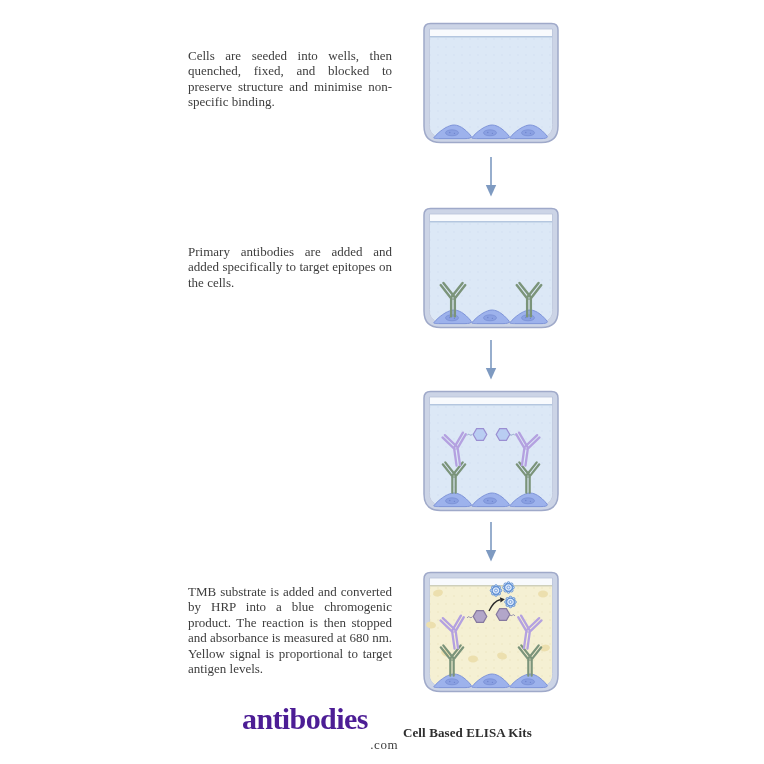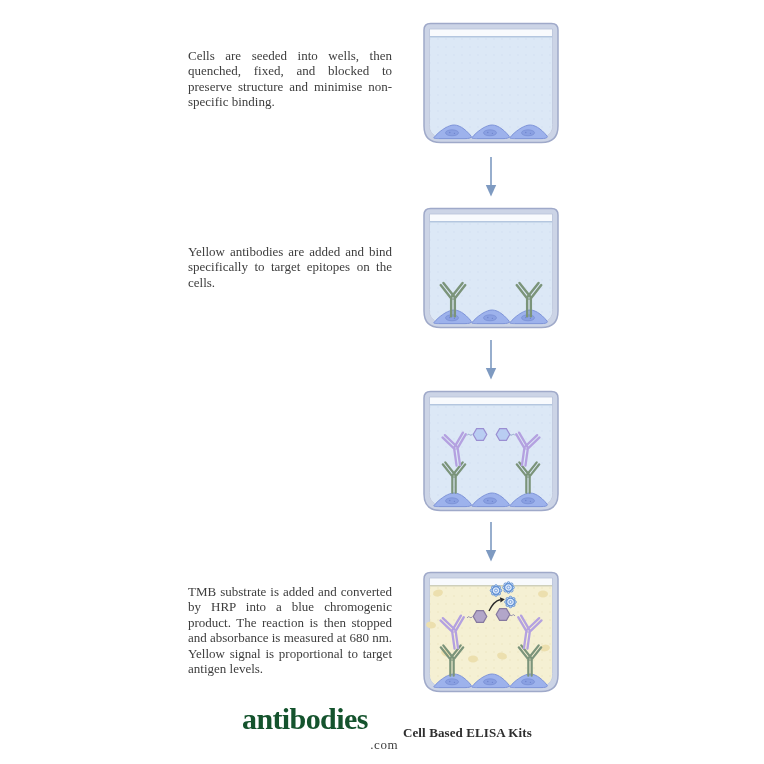--- a/index.html
+++ b/index.html
@@ -4,21 +4,21 @@
 <style>
   html,body{margin:0;padding:0;background:#ffffff;}
   #canvas{position:relative;width:764px;height:764px;background:#ffffff;overflow:hidden;
           font-family:Liberation Serif, serif;}
   .desc{position:absolute;left:188px;width:204px;margin:0;
         font-size:13px;line-height:15.4px;color:#3d3d3d;
         text-align:justify;text-align-last:left;}
   .well{position:absolute;left:420px;}
   .flow-arrow{position:absolute;left:484px;}
   .logo-wrap{position:absolute;left:242px;top:702px;width:156px;height:48px;}
-  .logo{font-size:30px;font-weight:bold;letter-spacing:-0.6px;color:#14532d;}
+  .logo{font-size:30px;font-weight:bold;letter-spacing:-0.6px;color:#4c1d95;}
   .logo-com{position:absolute;right:0px;top:35px;font-size:13px;color:#404040;letter-spacing:0.5px;}
   .kit{position:absolute;left:403px;top:725px;font-size:13px;font-weight:bold;color:#2e2e2e;letter-spacing:0.1px;text-align:center;}
   svg{display:block;}
 </style>
 </head>
 <body>
 
 <div id="canvas">
 
   <svg width="0" height="0" style="position:absolute" aria-hidden="true">
@@ -57,21 +57,21 @@
         </g>
         <circle r="4.1" stroke-width="1.2"></circle>
         <circle r="1.6" stroke-width="0.8" fill="none"></circle>
       </g>
       <ellipse id="def-blob" rx="5" ry="3.4"></ellipse>
       <path id="def-squig" d="M0,0.5 Q1.2,-1.8 2.6,-0.3 Q4,1.2 5.4,-0.8" fill="none"></path>
     </defs>
   </svg>
 
   <p class="desc" style="top:48px">Cells are seeded into wells, then quenched, fixed, and blocked to preserve structure and minimise non-specific binding.</p>
-  <p class="desc" style="top:244px">Yellow antibodies are added and bind specifically to target epitopes on the cells.</p>
+  <p class="desc" style="top:244px">Primary antibodies are added and added specifically to target epitopes on the cells.</p>
   <p class="desc" style="top:584px">TMB substrate is added and converted by HRP into a blue chromogenic product. The reaction is then stopped and absorbance is measured at 680 nm. Yellow signal is proportional to target antigen levels.</p>
 
   <svg class="well" style="top:21px" width="142" height="124" viewBox="0 0 142 124">
     <path d="M4,9 Q4,2.5 10.5,2.5 H131.5 Q138,2.5 138,9 V105 Q138,121.5 121.5,121.5 H20.5 Q4,121.5 4,105 Z" fill="#ccd4e6" stroke="#9fa9c9" stroke-width="1.5"></path>
     <path d="M9.5,8 H132.5 V103.5 Q132.5,116 120,116 H22 Q9.5,116 9.5,103.5 Z" fill="#f8fafd" stroke="#b8c1d8" stroke-width="0.8"></path>
     <path d="M9.9,15.5 H132.1 V103.5 Q132.1,115.6 120,115.6 H22 Q9.9,115.6 9.9,103.5 Z" fill="#dce8f6"></path>
     <path d="M9.9,15.5 H132.1 V103.5 Q132.1,115.6 120,115.6 H22 Q9.9,115.6 9.9,103.5 Z" fill="url(#dotsB)" opacity="0.5"></path>
     <line x1="9.9" y1="15.8" x2="132.1" y2="15.8" stroke="#9db4d4" stroke-width="1"></line>
     <use href="#def-cell" transform="translate(33,110)"></use>
     <use href="#def-cell" transform="translate(71,110)"></use>

